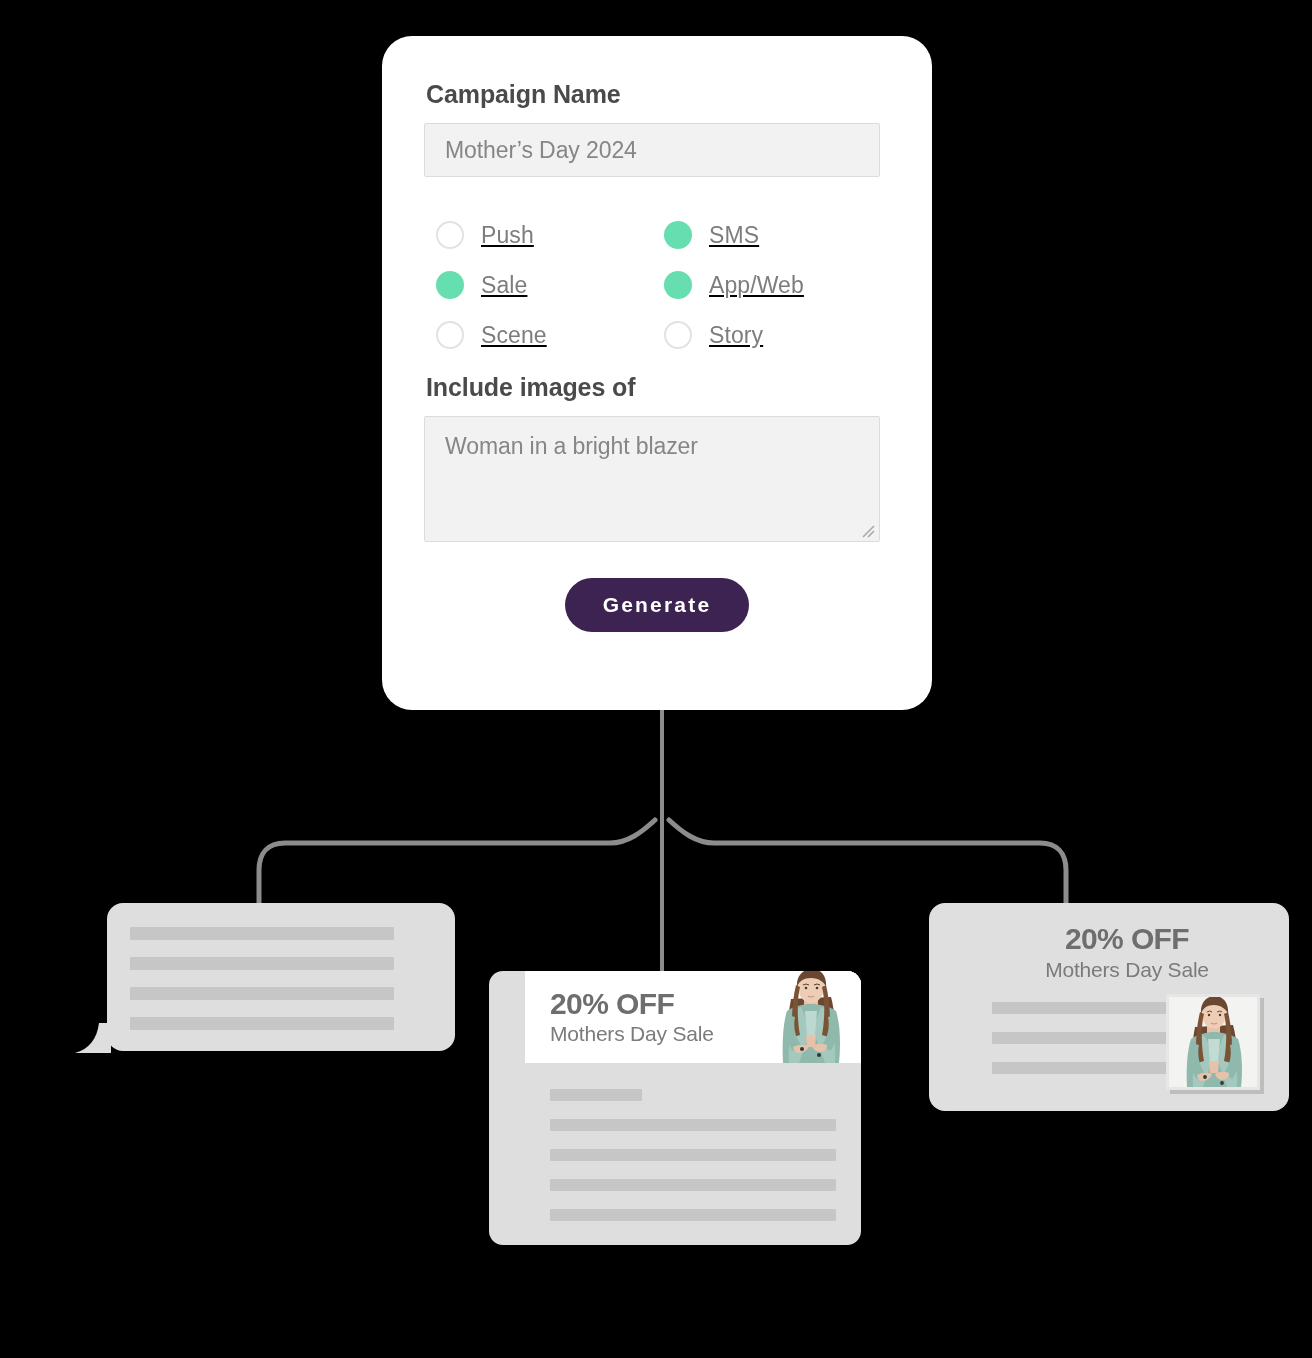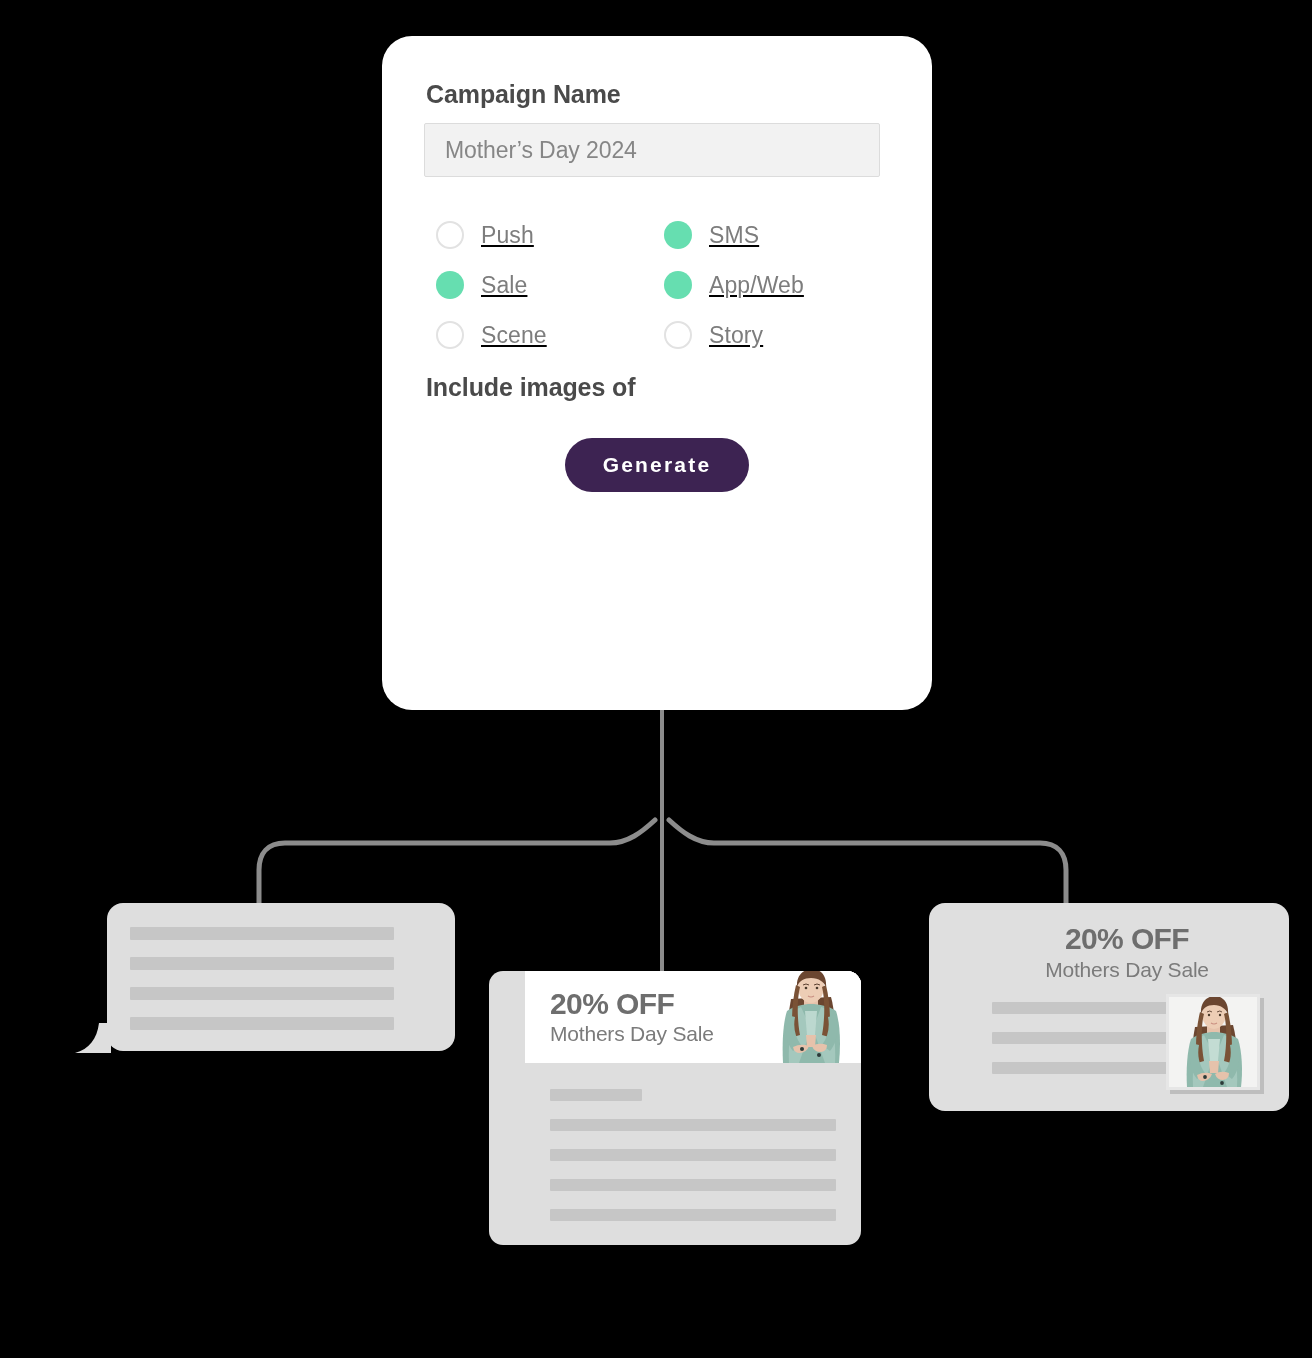--- a/index.html
+++ b/index.html
@@ -323,20 +323,26 @@
         <span class="radio-dot off"></span>
         <span class="radio-label">Story</span>
       </div>
 
     </div>
 
     <div style="height:20px"></div>
 
     <div class="field-label">Include images of</div>
 
+    <div class="textarea-box">
+      <span>Woman in a bright blazer</span>
+      <svg class="resize-grip" viewBox="0 0 16 16" aria-hidden="true">
+        <path d="M15 4 L4 15 M15 9 L9 15" stroke="#a9a9a9" stroke-width="1.6" fill="none"></path>
+      </svg>
+    </div>
 
     <div id="generate-wrap">
       <button id="generate-button">Generate</button>
     </div>
 
   </div>
 
   <div id="sms-card" class="out-card">
     <svg id="sms-tail" viewBox="0 0 36 30" aria-hidden="true">
       <path d="M36 0 L36 30 L0 30 C14 26, 22 16, 24 0 Z" fill="#dedede"></path>

